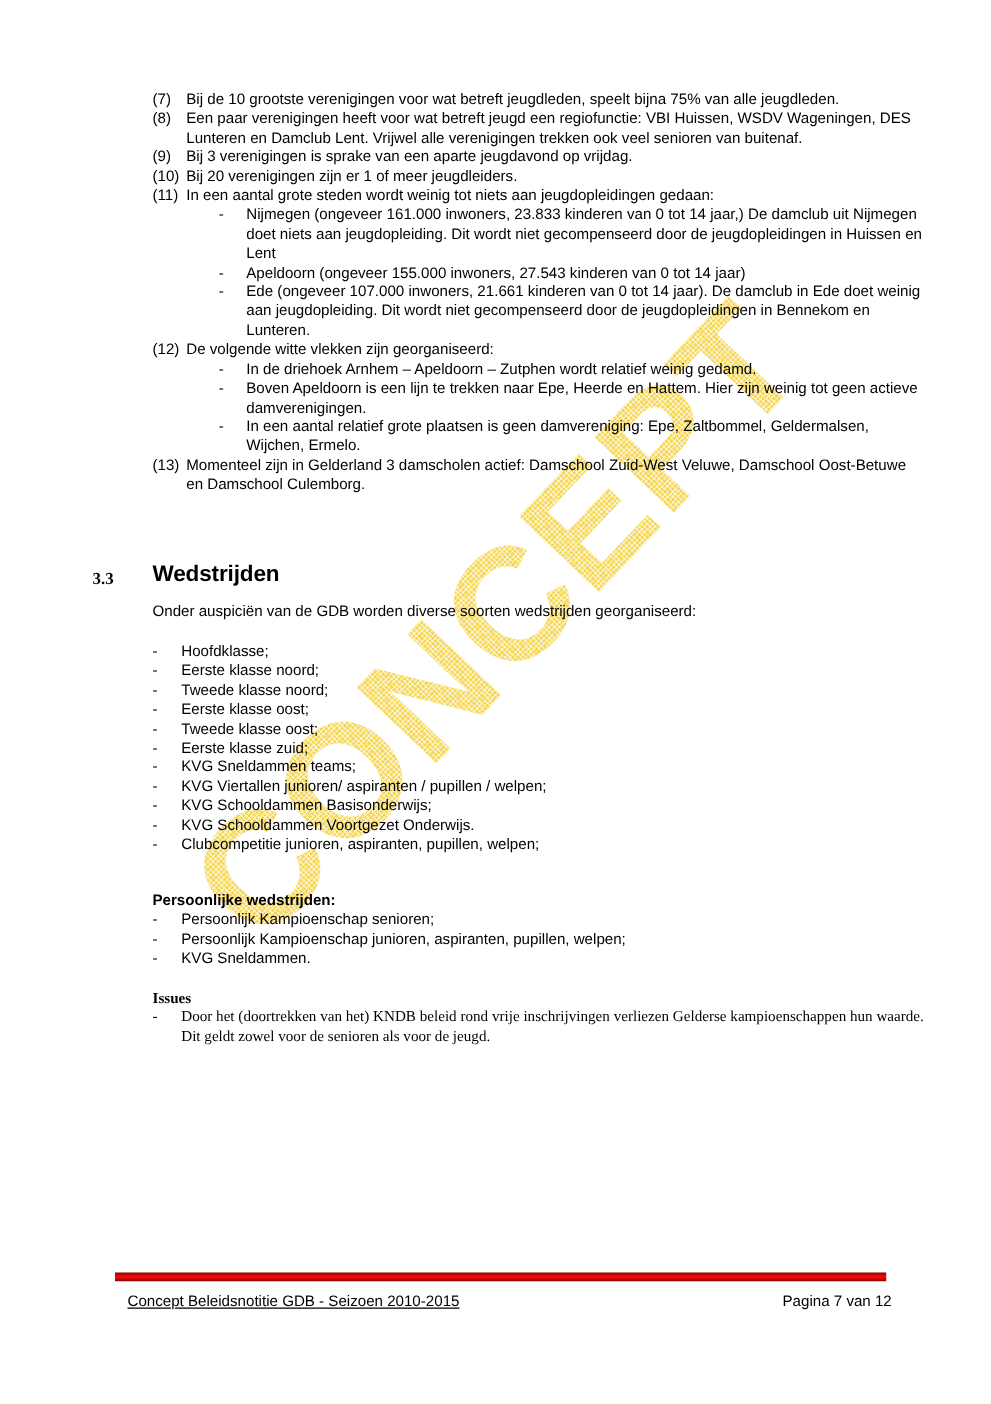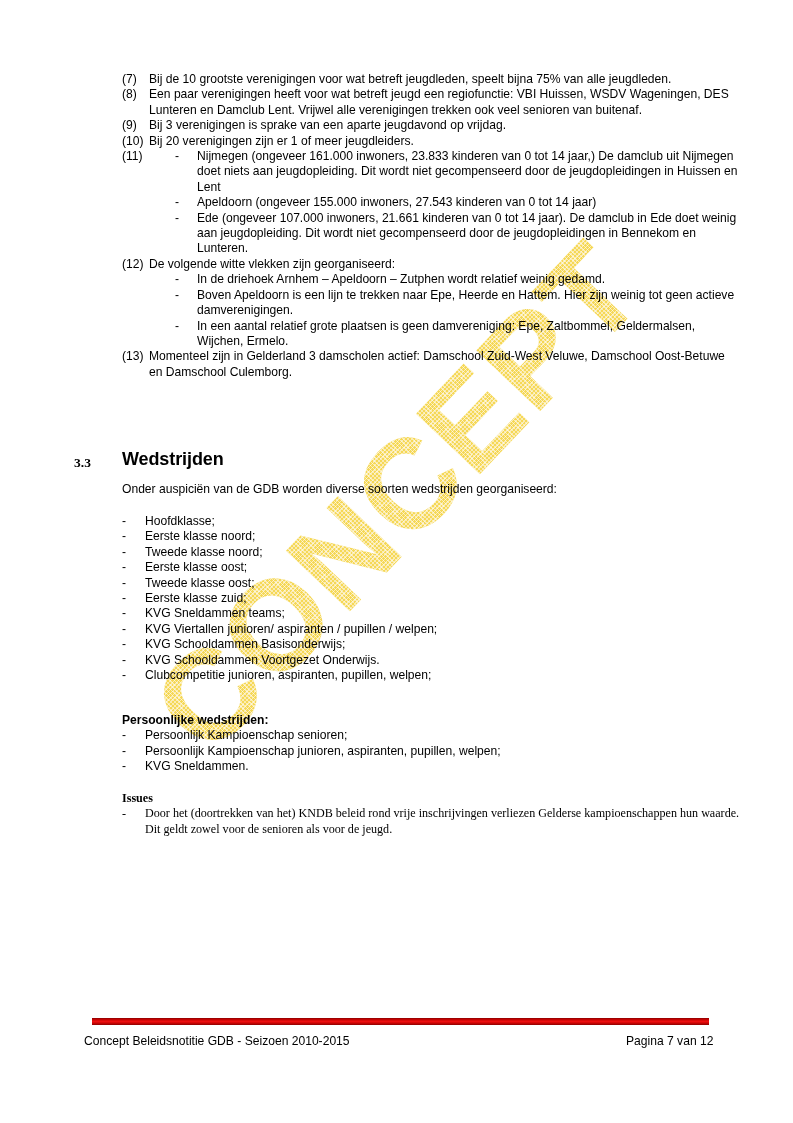--- a/index.html
+++ b/index.html
@@ -159,21 +159,21 @@
     background: linear-gradient(to bottom, #8b0000 0%, #c00000 20%, #ee1010 48%, #d40505 70%, #8b0000 100%);
     z-index: 10;
   }
   .footer-text {
     position: absolute;
     top: 1034px;
     font-size: 12.1px;
     z-index: 10;
     color: #000;
   }
-  .footer-left { left: 84px; }
+  .footer-left { left: 102px; text-decoration: underline; }
   .footer-right { left: 626px; }
 </style>
 </head>
 <body>
 
 <div class="page">
 
   <div class="content">
 
     <div class="numlist">
@@ -194,20 +194,21 @@
       </div>
 
       <div class="num-item">
         <span class="num-marker">(10)</span>
         <span class="num-body">Bij 20 verenigingen zijn er 1 of meer jeugdleiders.</span>
       </div>
 
       <div class="num-item">
         <span class="num-marker">(11)</span>
         <span class="num-body">
+          <span>In een aantal grote steden wordt weinig tot niets aan jeugdopleidingen gedaan:</span>
           <div class="sublist">
             <div class="sub-item">
               <span class="sub-dash">-</span>
               <span class="sub-body">Nijmegen (ongeveer 161.000 inwoners, 23.833 kinderen van 0 tot 14 jaar,) De damclub uit Nijmegen doet niets aan jeugdopleiding. Dit wordt niet gecompenseerd door de jeugdopleidingen in Huissen en Lent</span>
             </div>
             <div class="sub-item">
               <span class="sub-dash">-</span>
               <span class="sub-body">Apeldoorn (ongeveer 155.000 inwoners, 27.543 kinderen van 0 tot 14 jaar)</span>
             </div>
             <div class="sub-item">

